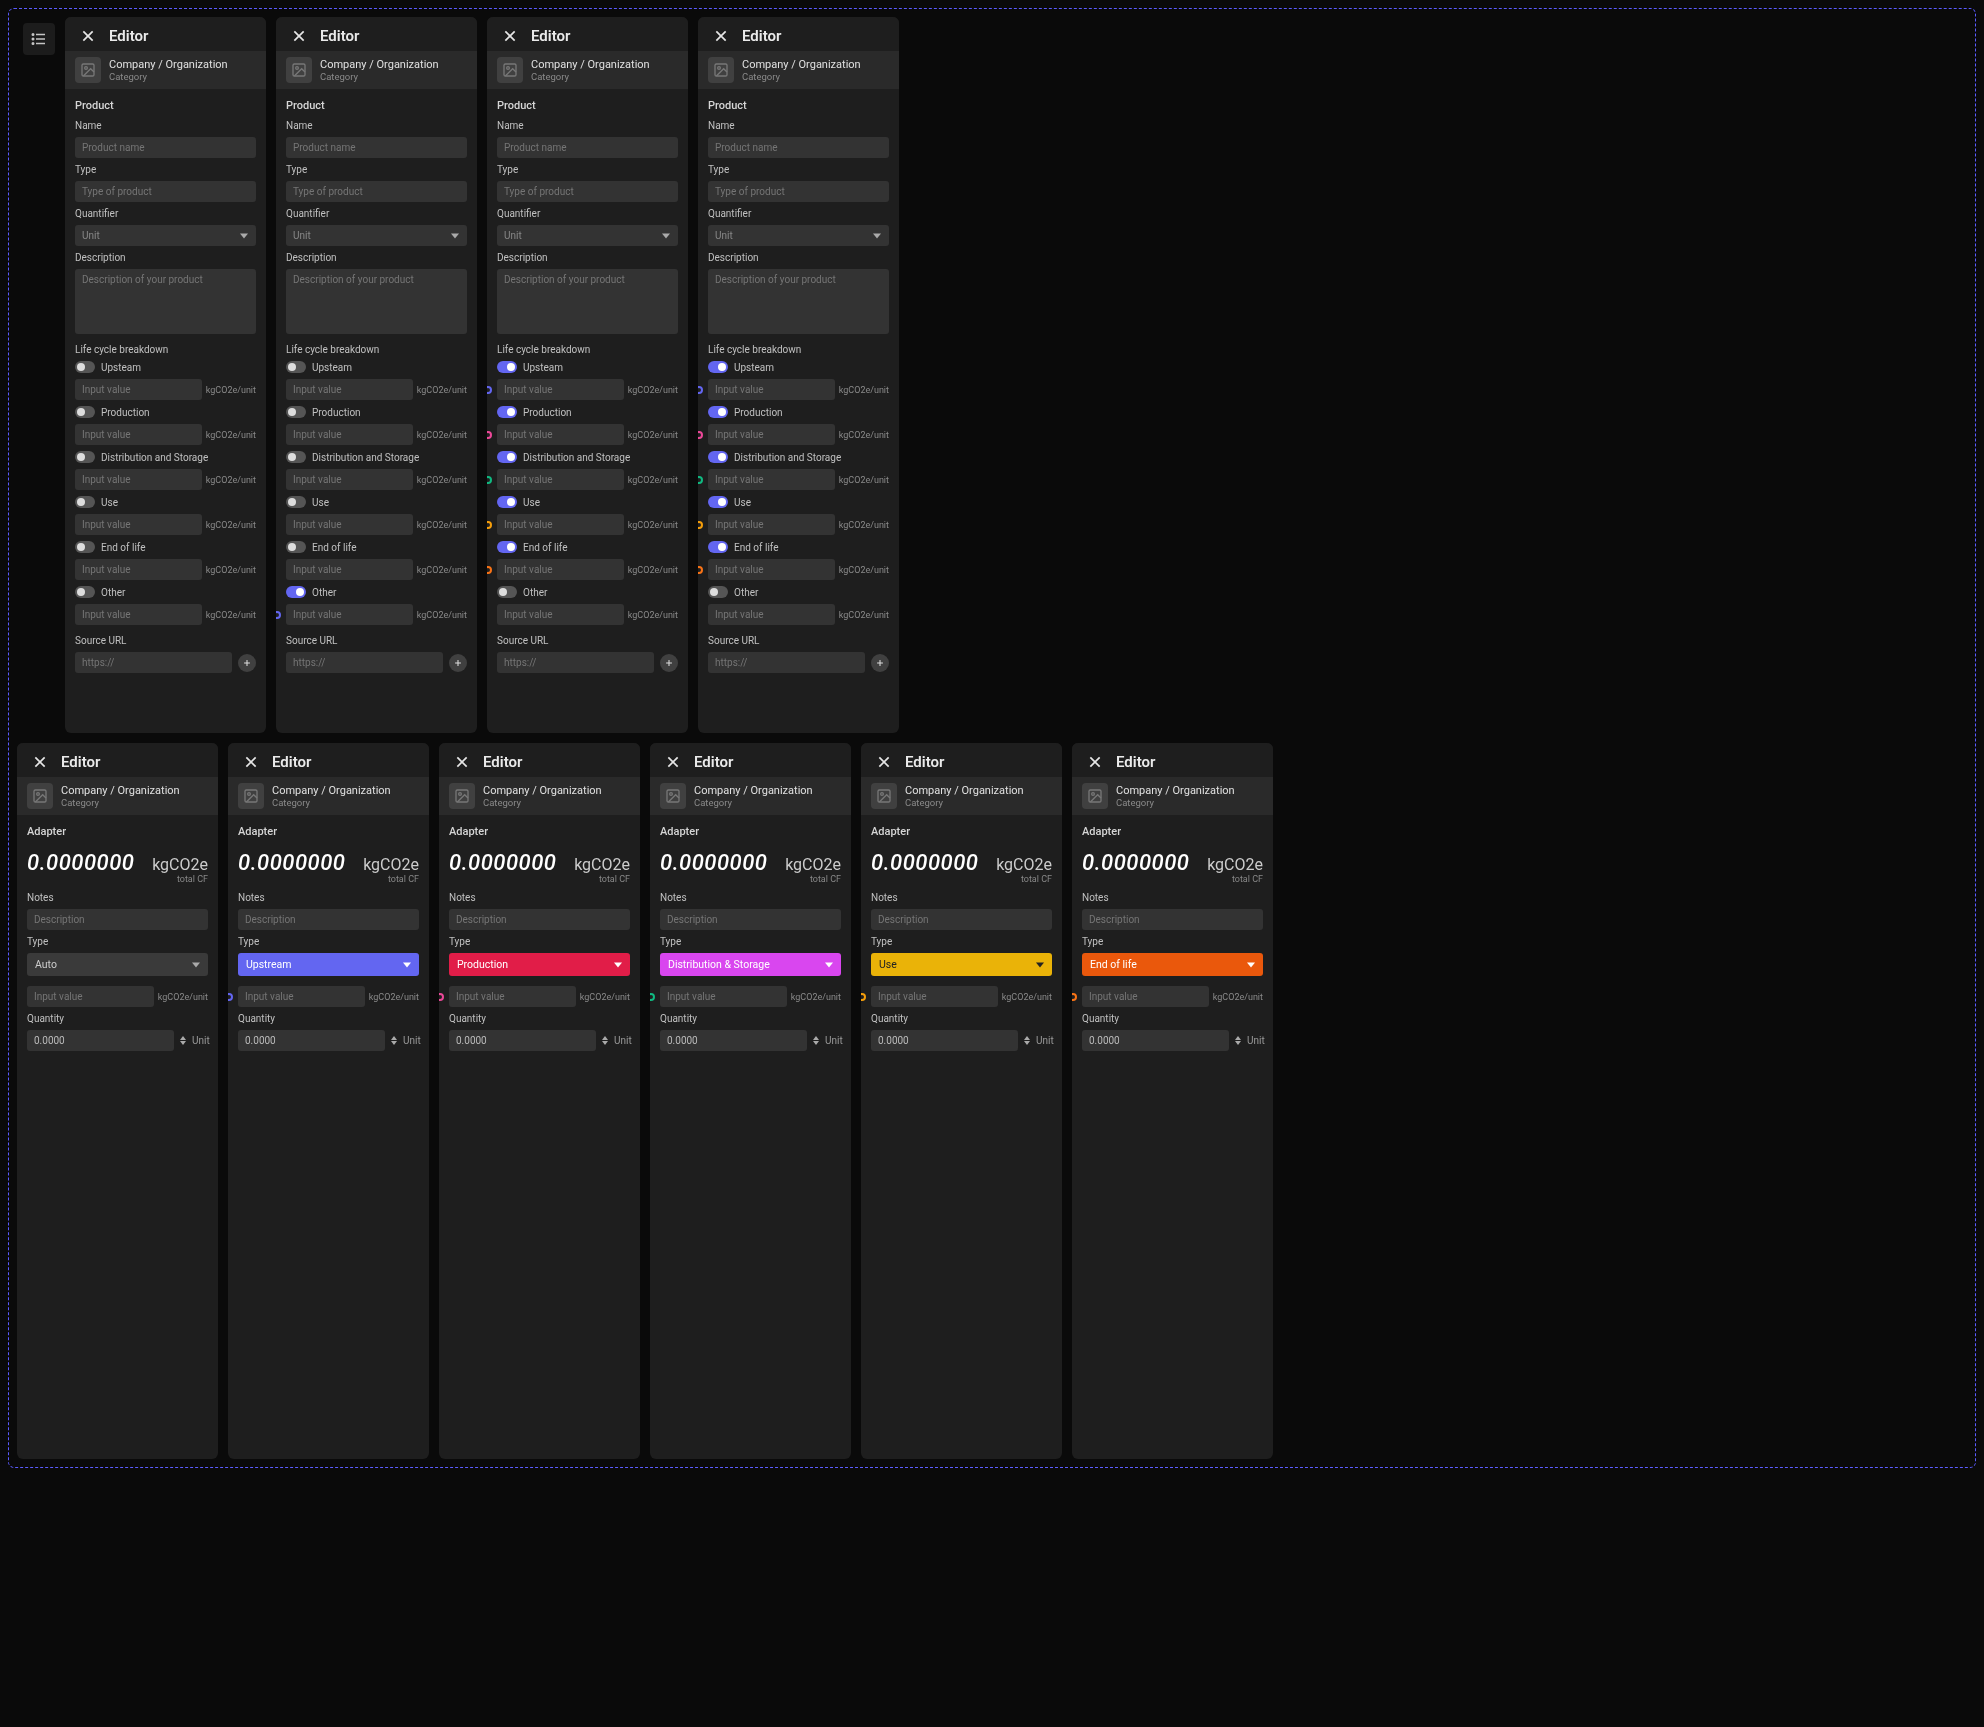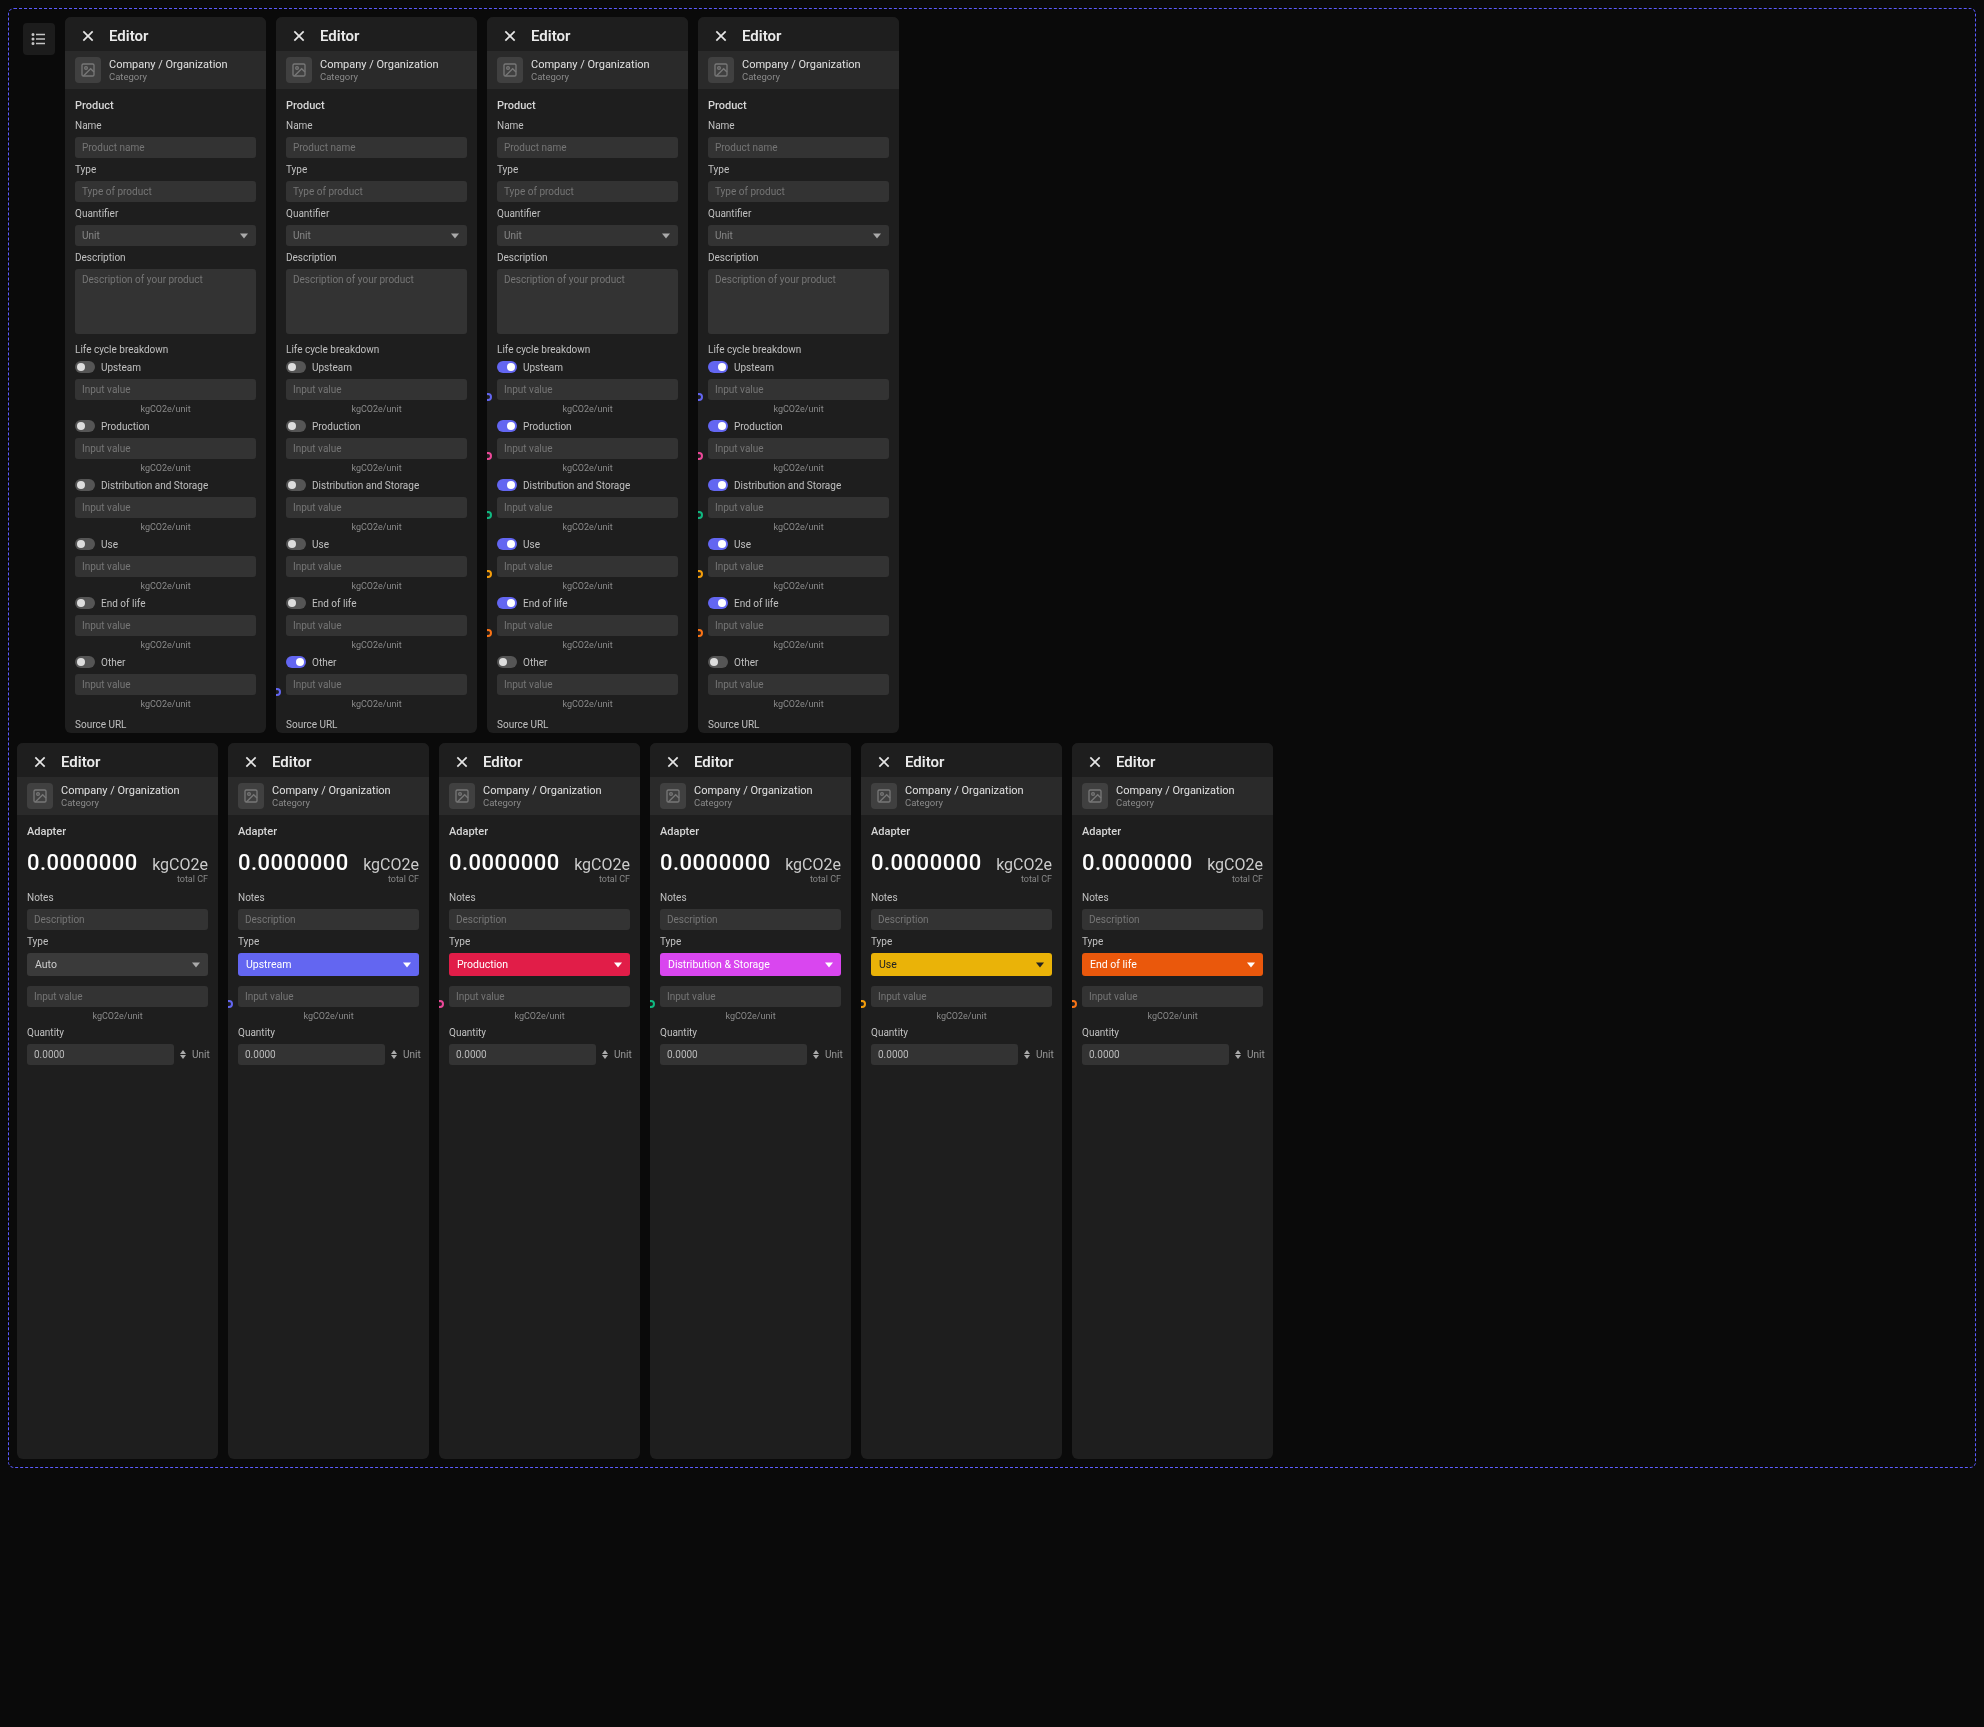--- a/index.html
+++ b/index.html
@@ -35,37 +35,37 @@
   .selwrap::after {
     content:""; position:absolute; right:8px; top:50%; transform:translateY(-50%);
     width:0;height:0;border-left:4px solid transparent;border-right:4px solid transparent;border-top:5px solid #aaa;
   }
   .life-row { display:flex; align-items:center; gap:6px; }
   .toggle { width:20px;height:12px;border-radius:6px;background:#555;position:relative;flex-shrink:0; cursor:pointer; }
   .toggle::after { content:"";position:absolute;width:8px;height:8px;border-radius:50%;background:#ddd;top:2px;left:2px;transition:.15s; }
   .toggle.on { background:#6366f1; }
   .toggle.on::after { left:10px; background:#fff; }
   .life-lbl { font-size:10px; color:#c0c0c0; }
-  .life-inp-row { display:flex; align-items:center; gap:4px; position:relative; margin-left:-10px; padding-left:10px;flex-direction:column; }
+  .life-inp-row { display:flex; align-items:center; gap:4px; position:relative; margin-left:-10px; padding-left:10px; }
   .life-inp-row .inp { flex:1; }
   .unit { font-size:9px; color:#8a8a8a; white-space:nowrap; }
   .marker { position:absolute; left:-3px; top:50%; transform:translateY(-50%); width:8px;height:8px;border-radius:50%; border:2px solid; }
   .mk-purple { border-color:#6366f1; background:#1e1e1e; }
   .mk-pink   { border-color:#ec4899; background:#1e1e1e; }
   .mk-teal   { border-color:#10b981; background:#1e1e1e; }
   .mk-amber  { border-color:#f59e0b; background:#1e1e1e; }
   .mk-orange { border-color:#f97316; background:#1e1e1e; }
   .src-row { display:flex; align-items:center; gap:6px; }
   .src-row .inp { flex:1; }
   .plus { width:18px;height:18px;border-radius:50%;background:#404040;display:flex;align-items:center;justify-content:center;cursor:pointer; }
   .plus svg { width:10px;height:10px; stroke:#ddd; stroke-width:2.5; }
 
   
   .bignum { display:flex; align-items:baseline; justify-content:space-between; padding:4px 0 2px 0; }
-  .bignum .num { color:#fff; font-size:22px; font-weight:500; letter-spacing:.5px; }
+  .bignum .num { color:#fff; font-size:22px; font-weight:500; letter-spacing:.5px;font-style:italic; }
   .bignum .meta { text-align:right; }
   .bignum .m1 { color:#ccc; font-size:16px; }
   .bignum .m2 { color:#888; font-size:9px; }
   .typesel { width:100%; border:none; border-radius:3px; color:#fff; font-size:10.5px; padding:5px 8px; appearance:none; }
   .typewrap { position:relative; }
   .typewrap::after { content:"";position:absolute;right:8px;top:50%;transform:translateY(-50%);width:0;height:0;border-left:4px solid transparent;border-right:4px solid transparent;border-top:5px solid #fff; }
   .tc-auto { background:#3a3a3a; color:#ccc; }
   .typewrap.auto::after { border-top-color:#aaa; }
   .tc-upstream { background:#6366f1; }
   .tc-production { background:#e11d48; }

